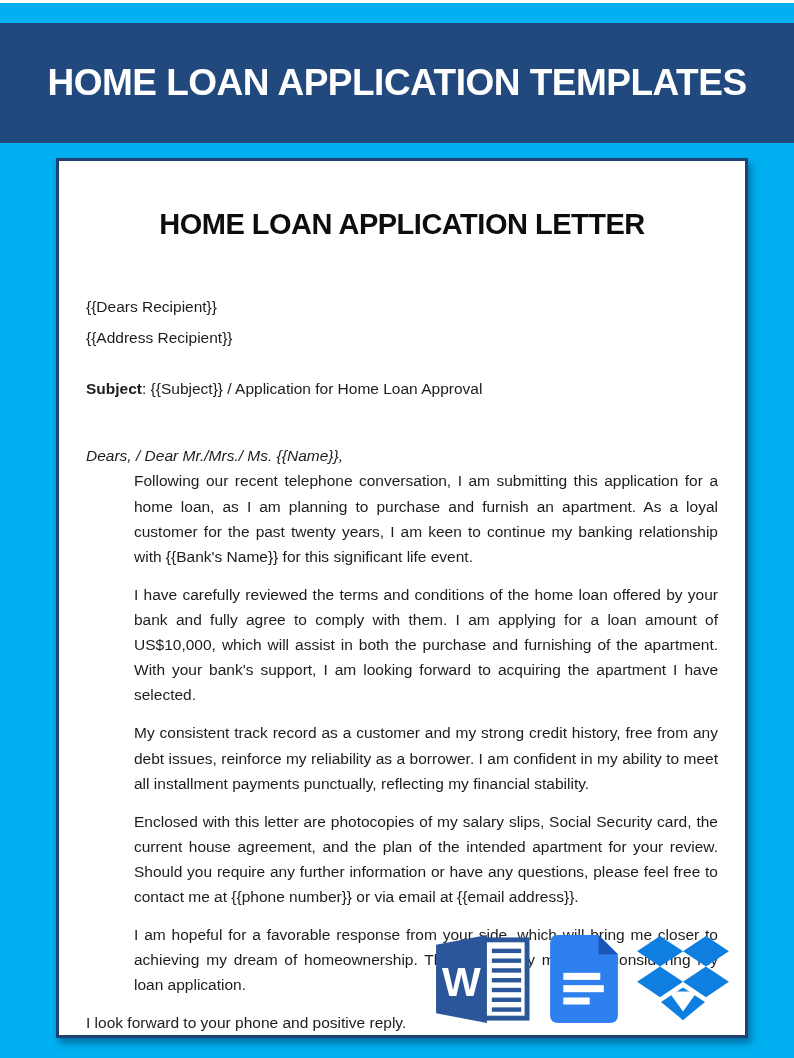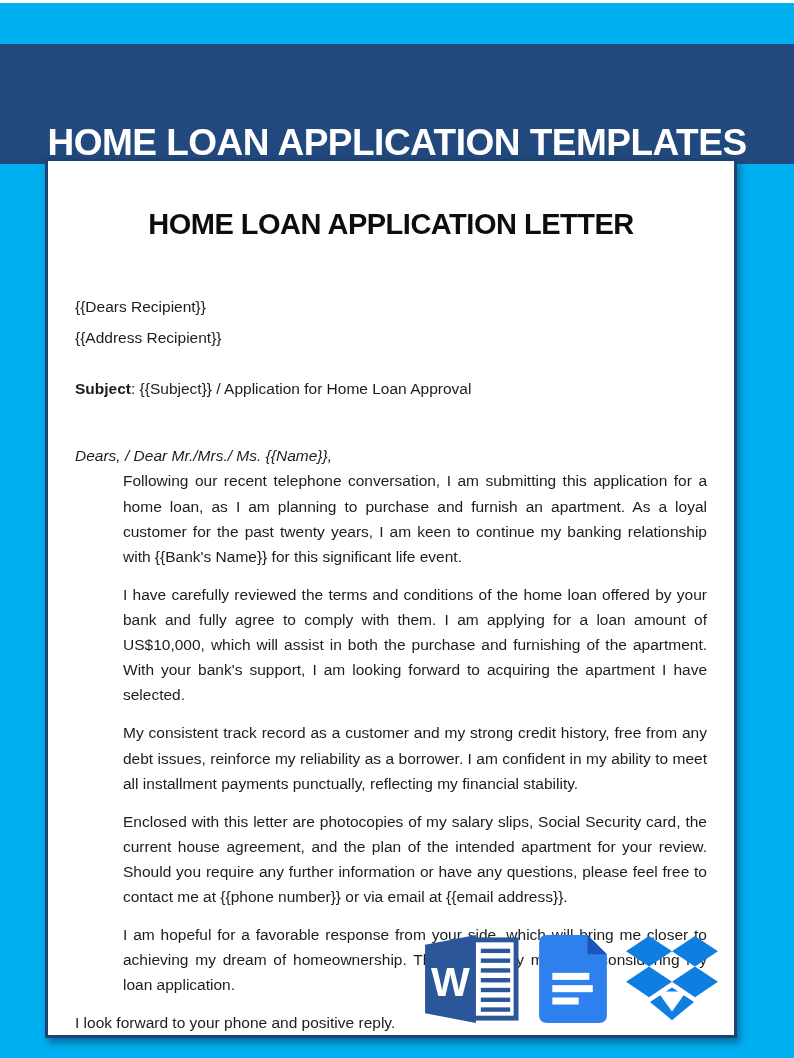--- a/index.html
+++ b/index.html
@@ -13,33 +13,33 @@
     background: #00B0F0;
     overflow: hidden;
   }
   .top-strip {
     position: absolute; top: 0; left: 0; right: 0;
     height: 3px; background: #ffffff;
   }
   .banner {
     position: absolute; top: 23px; left: 0; right: 0;
     height: 120px; background: #21497D;
-    display: flex; align-items: flex-end; justify-content: center; margin-top: 21px;
+    display: flex; align-items: center; justify-content: center;
   }
   .banner-title {
     color: #ffffff;
     font-size: 37px;
     font-weight: bold;
     letter-spacing: -0.5px;
     white-space: nowrap;
   }
 
   .page {
     position: absolute;
-    left: 45px; top: 158px;
+    left: 56px; top: 158px;
     width: 692px; height: 880px;
     background: #ffffff;
     border: 3px solid #1F4273;
     box-shadow: 3px 5px 7px rgba(6, 60, 100, 0.55);
     padding: 34px 27px 0 27px;
     color: #1c1c1c;
     font-size: 15.5px;
     line-height: 1.62;
   }
   .doc-title {

